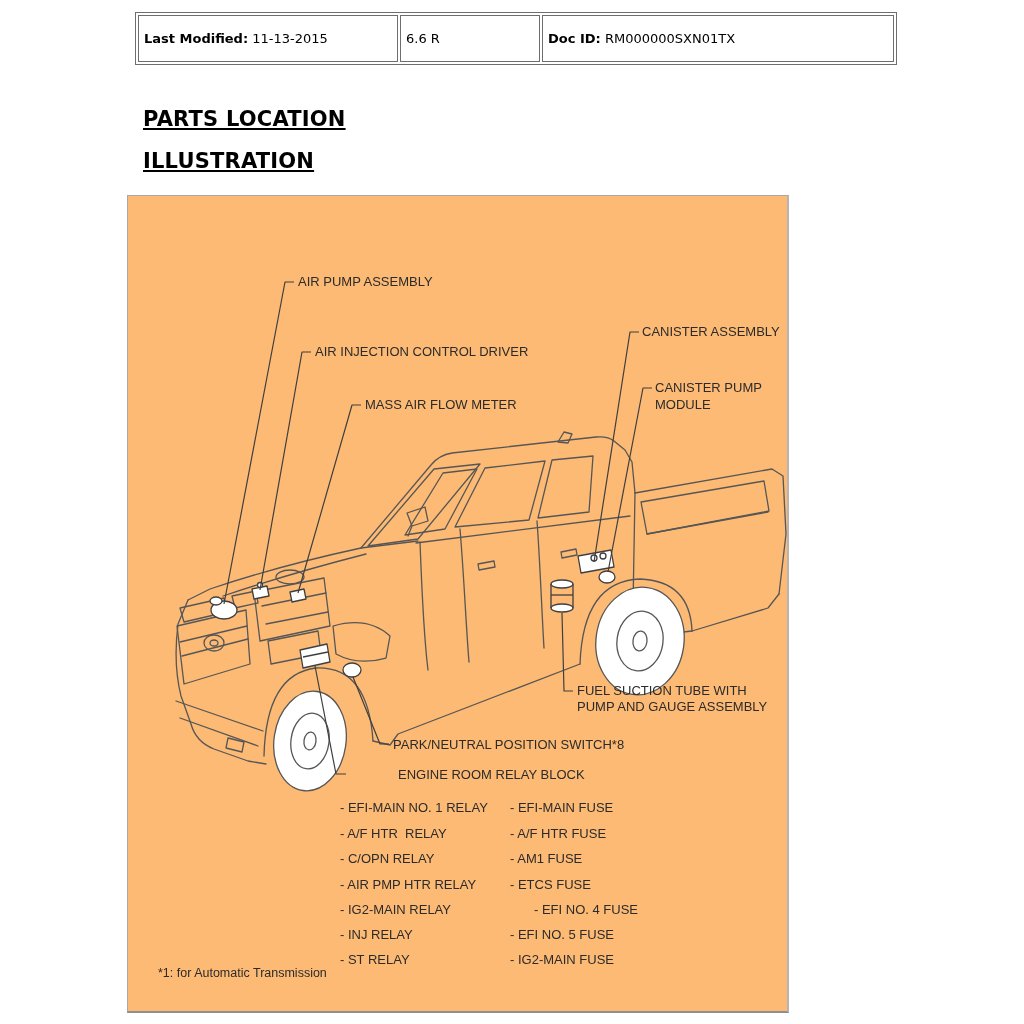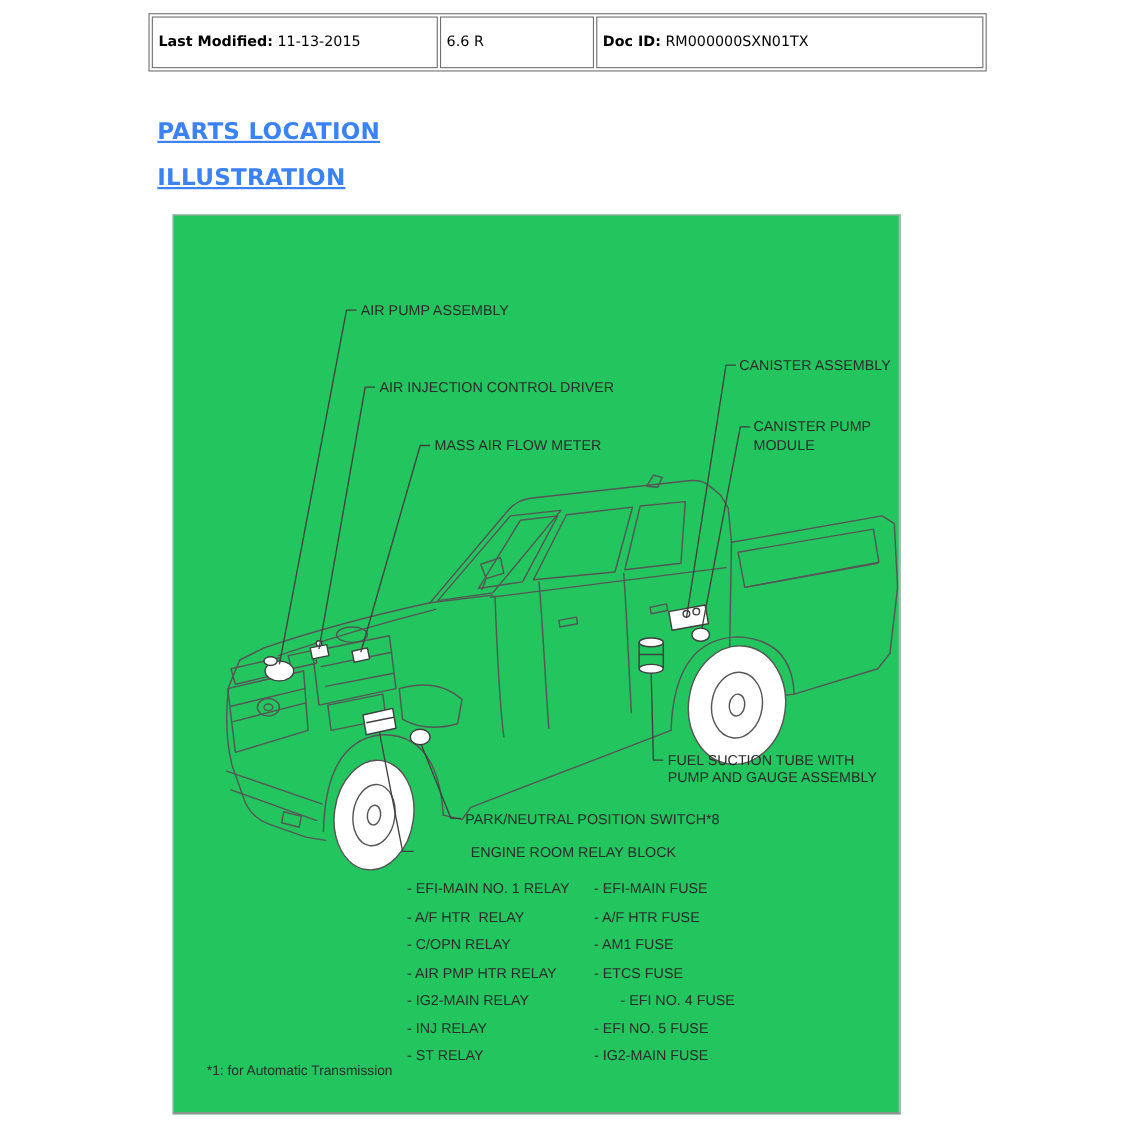--- a/index.html
+++ b/index.html
@@ -6,24 +6,24 @@
   body{width:1024px;height:1024px;position:relative;font-family:"DejaVu Sans",sans-serif;color:#000;}
 
   
   table.meta{position:absolute;left:135px;top:12px;border-collapse:separate;border-spacing:2px;border:1px solid #6e6e6e;background:#fff;}
   table.meta td{border:1px solid #6e6e6e;font-size:13px;line-height:17px;padding:14px 5px;white-space:pre;vertical-align:middle;}
   td.c1{width:248px;} td.c2{width:128px;} td.c3{width:340px;}
   .lbl{font-weight:bold;}
   .val{white-space:pre;}
 
   
-  .heading{position:absolute;left:143px;color:#3b82f6;font-weight:bold;font-size:21px;text-decoration:underline;font-family:"DejaVu Sans",sans-serif;letter-spacing:.2px;cursor:pointer;}
+  .heading{position:absolute;left:143px;color:#000000;font-weight:bold;font-size:21px;text-decoration:underline;font-family:"DejaVu Sans",sans-serif;letter-spacing:.2px;cursor:pointer;}
 
   
-  .figure{position:absolute;left:157px;top:195px;width:659px;height:815px;border:1px solid #a8a8a8;border-bottom:2px solid #8f8f8f;border-right:2px solid #b5b5b5;background:#22c55e;overflow:hidden;}
+  .figure{position:absolute;left:127px;top:195px;width:659px;height:815px;border:1px solid #a8a8a8;border-bottom:2px solid #8f8f8f;border-right:2px solid #b5b5b5;background:#fdba74;overflow:hidden;}
   .figure svg{position:absolute;left:0;top:0;}
   .callout{position:absolute;font-size:13px;line-height:16px;color:#2b2b2b;white-space:nowrap;font-family:"Liberation Sans",sans-serif;}
   .relay-item{position:absolute;font-size:13px;color:#2b2b2b;white-space:pre;font-family:"Liberation Sans",sans-serif;}
   .footnote{position:absolute;font-size:12.5px;color:#2b2b2b;font-family:Liberation Sans, sans-serif;}
 </style>
 </head>
 <body>
 
 <table class="meta">
   <tbody>

